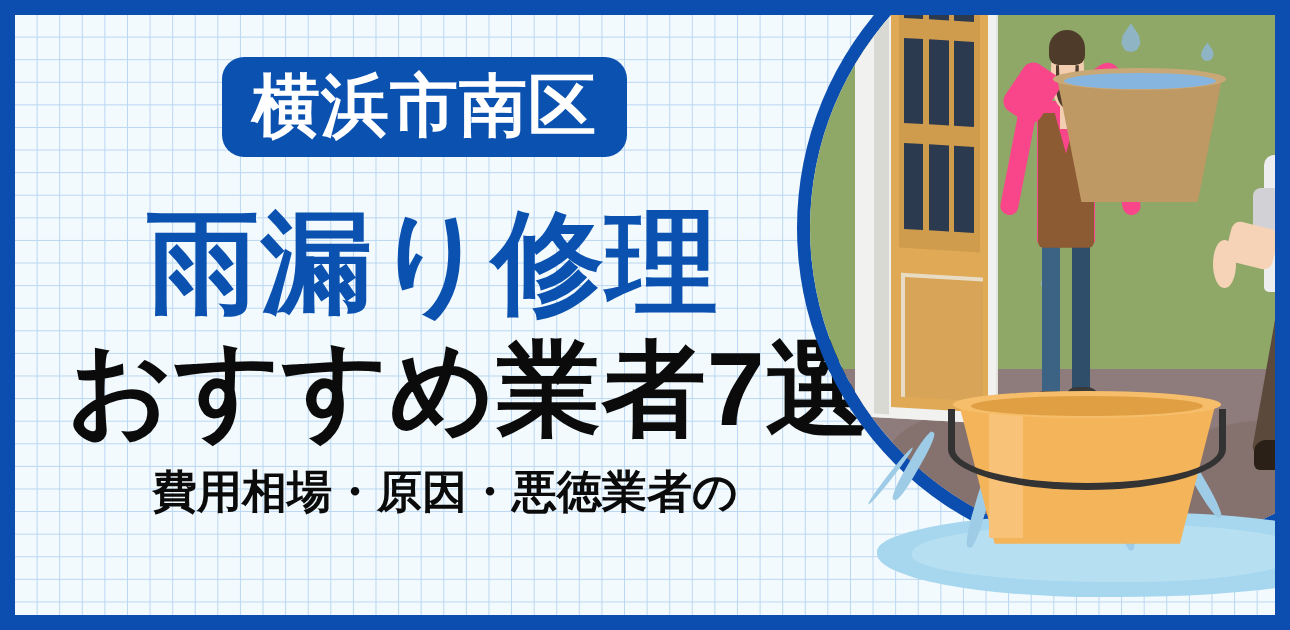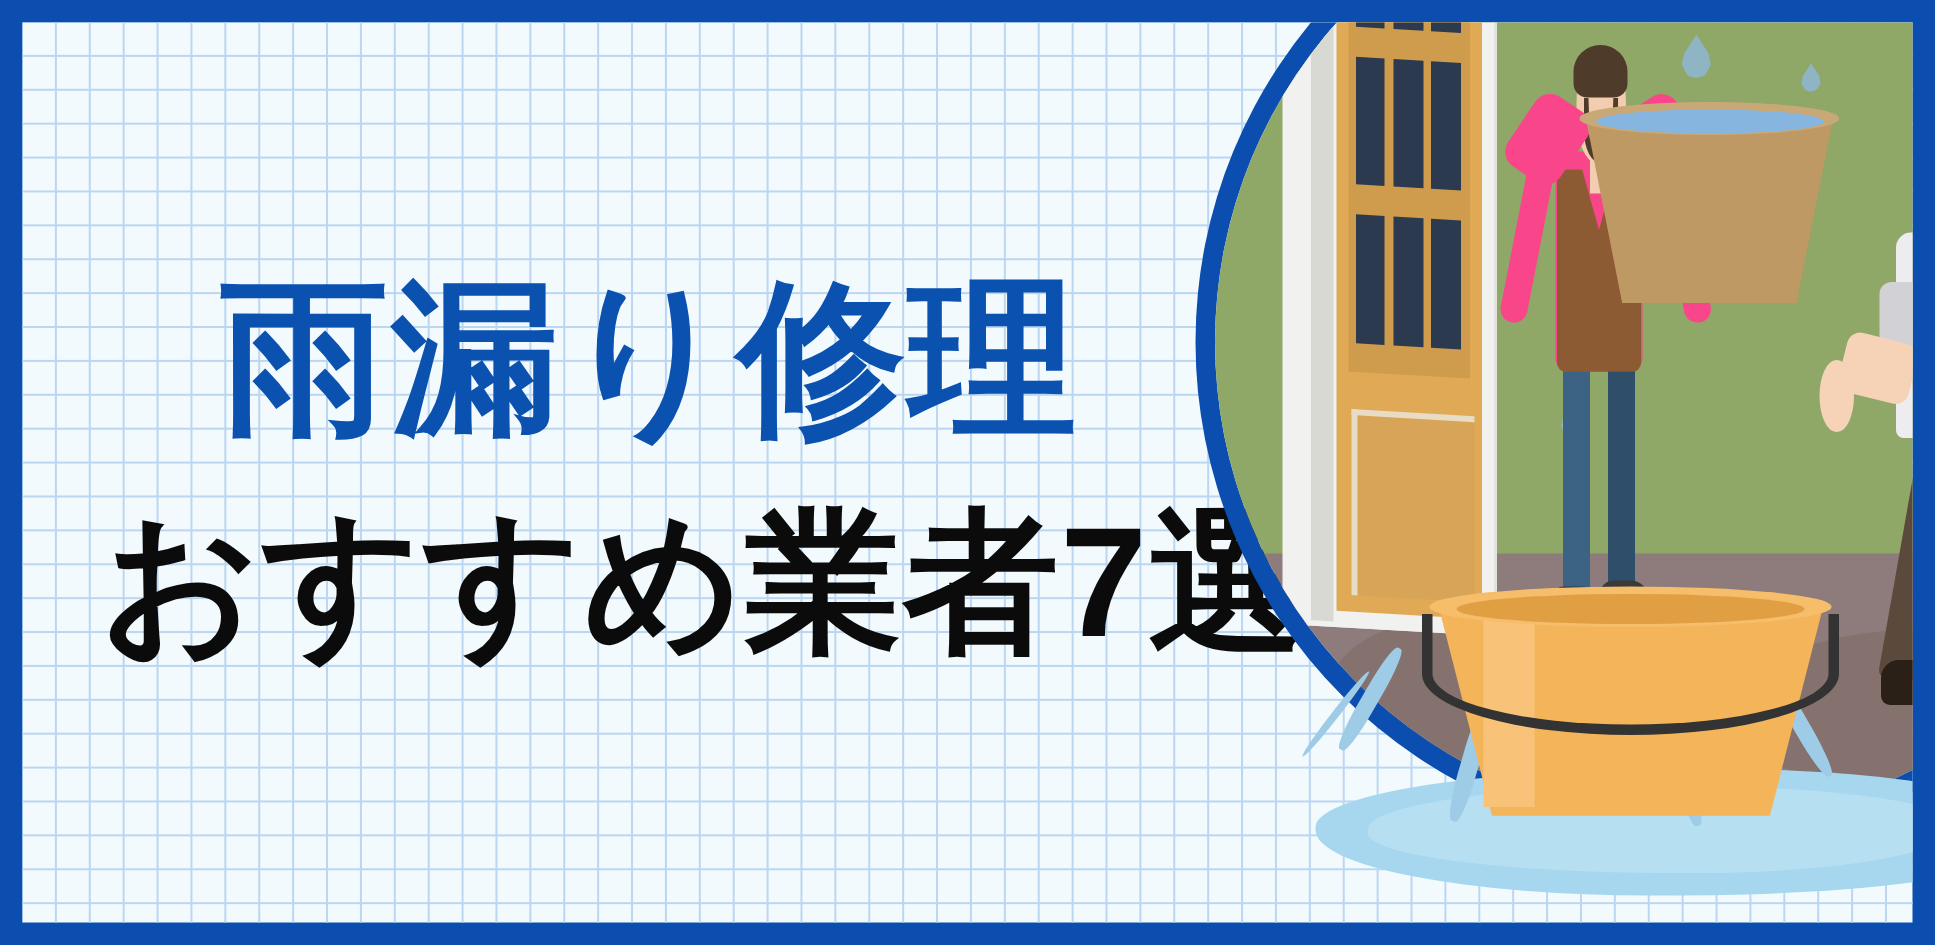--- a/index.html
+++ b/index.html
@@ -113,21 +113,21 @@
   #badge{
     position:absolute;left:207px;top:42px;
     background:#0B52B0;color:#fff;
     border-radius:22px;
     padding:14px 30px 18px 30px;
     font-size:68px;font-weight:bold;line-height:1;
     letter-spacing:1px;
     white-space:nowrap;
   }
   #title{
-    position:absolute;left:132px;top:168px;
+    position:absolute;left:132px;top:192px;
     color:#0B52B0;font-size:112px;font-weight:bold;line-height:1;
     letter-spacing:2px;white-space:nowrap;
   }
   #subtitle-main{
     position:absolute;left:52px;top:322px;
     color:#0B0B0B;font-size:104px;font-weight:bold;line-height:1;
     letter-spacing:1px;white-space:nowrap;
   }
   #desc{
     position:absolute;left:110px;top:448px;width:640px;
@@ -137,26 +137,28 @@
 </style>
 </head>
 <body>
 
 <div id="banner">
 
   <div id="paper">
 
     <div id="text-col">
 
+      <div id="badge">横浜市南区</div>
 
       <div id="title">雨漏り修理</div>
 
       <div id="subtitle-main">おすすめ業者7選</div>
 
       <div id="desc">
+        <div>費用相場・原因・悪徳業者の</div>
       </div>
 
     </div>
 
     <div id="circle-wrap">
       <div id="scene">
 
         <div class="wall"></div>
         <div class="floor"></div>
         <div class="floor-shadowA"></div>

